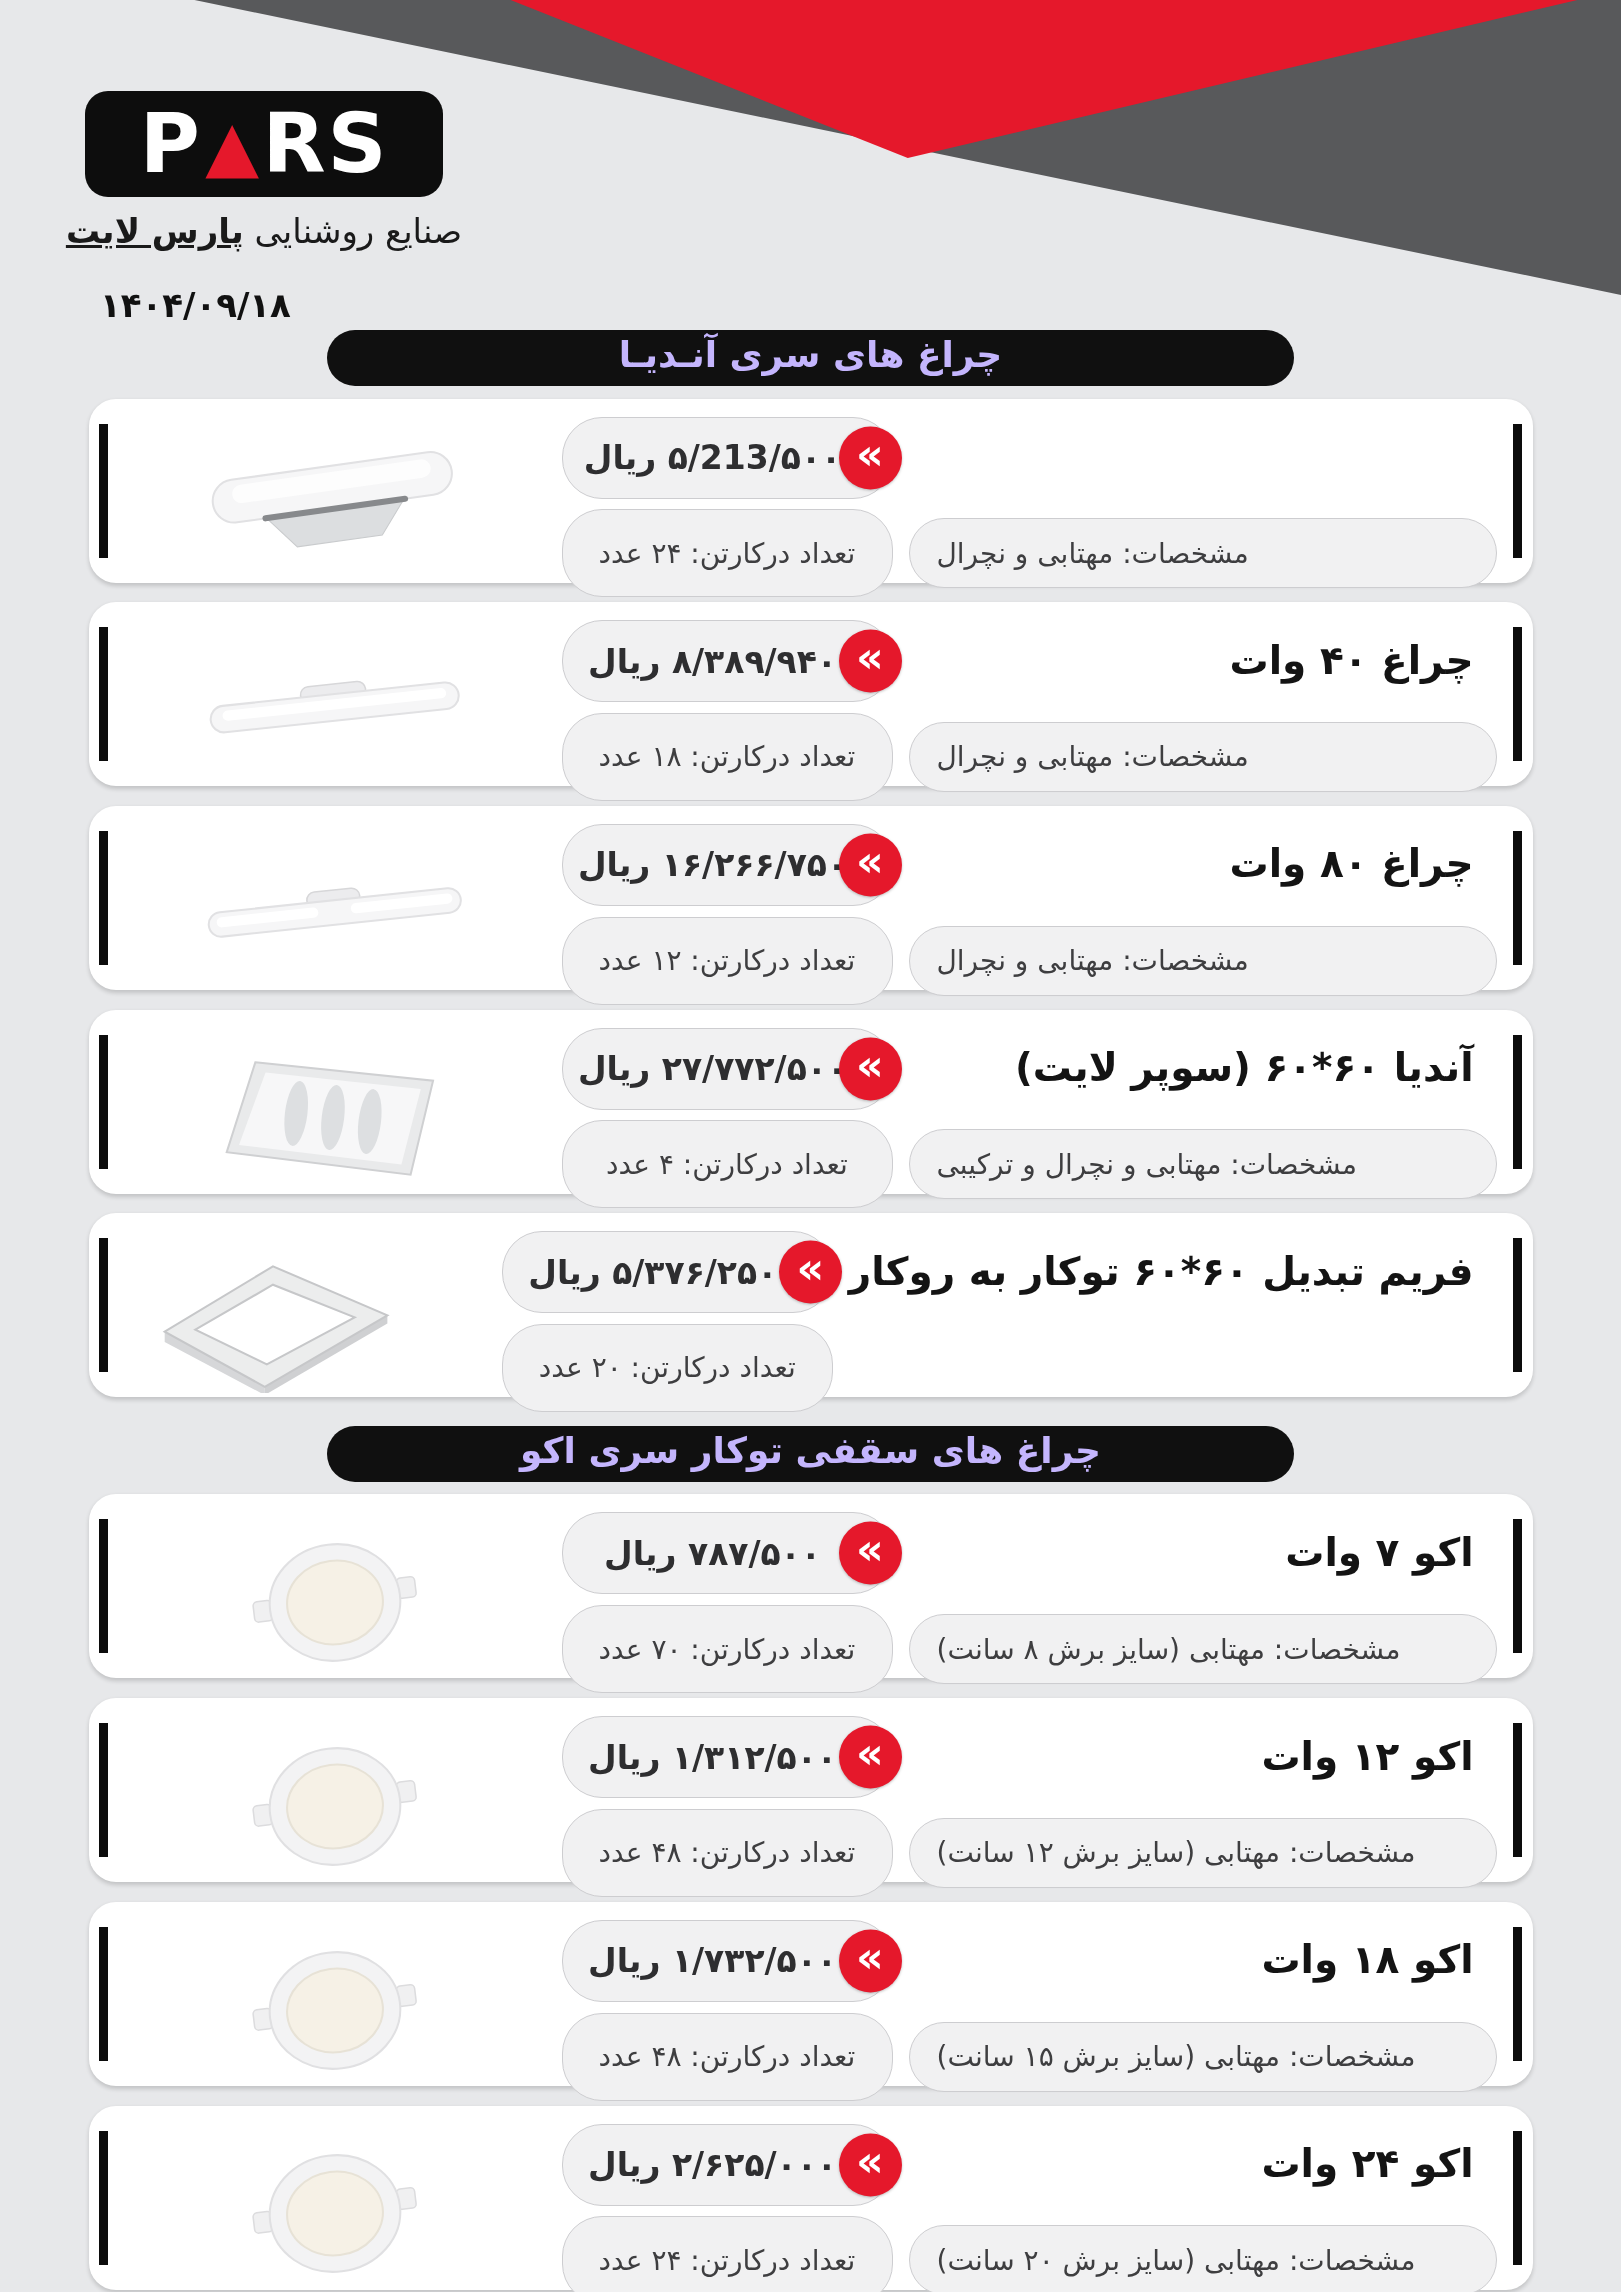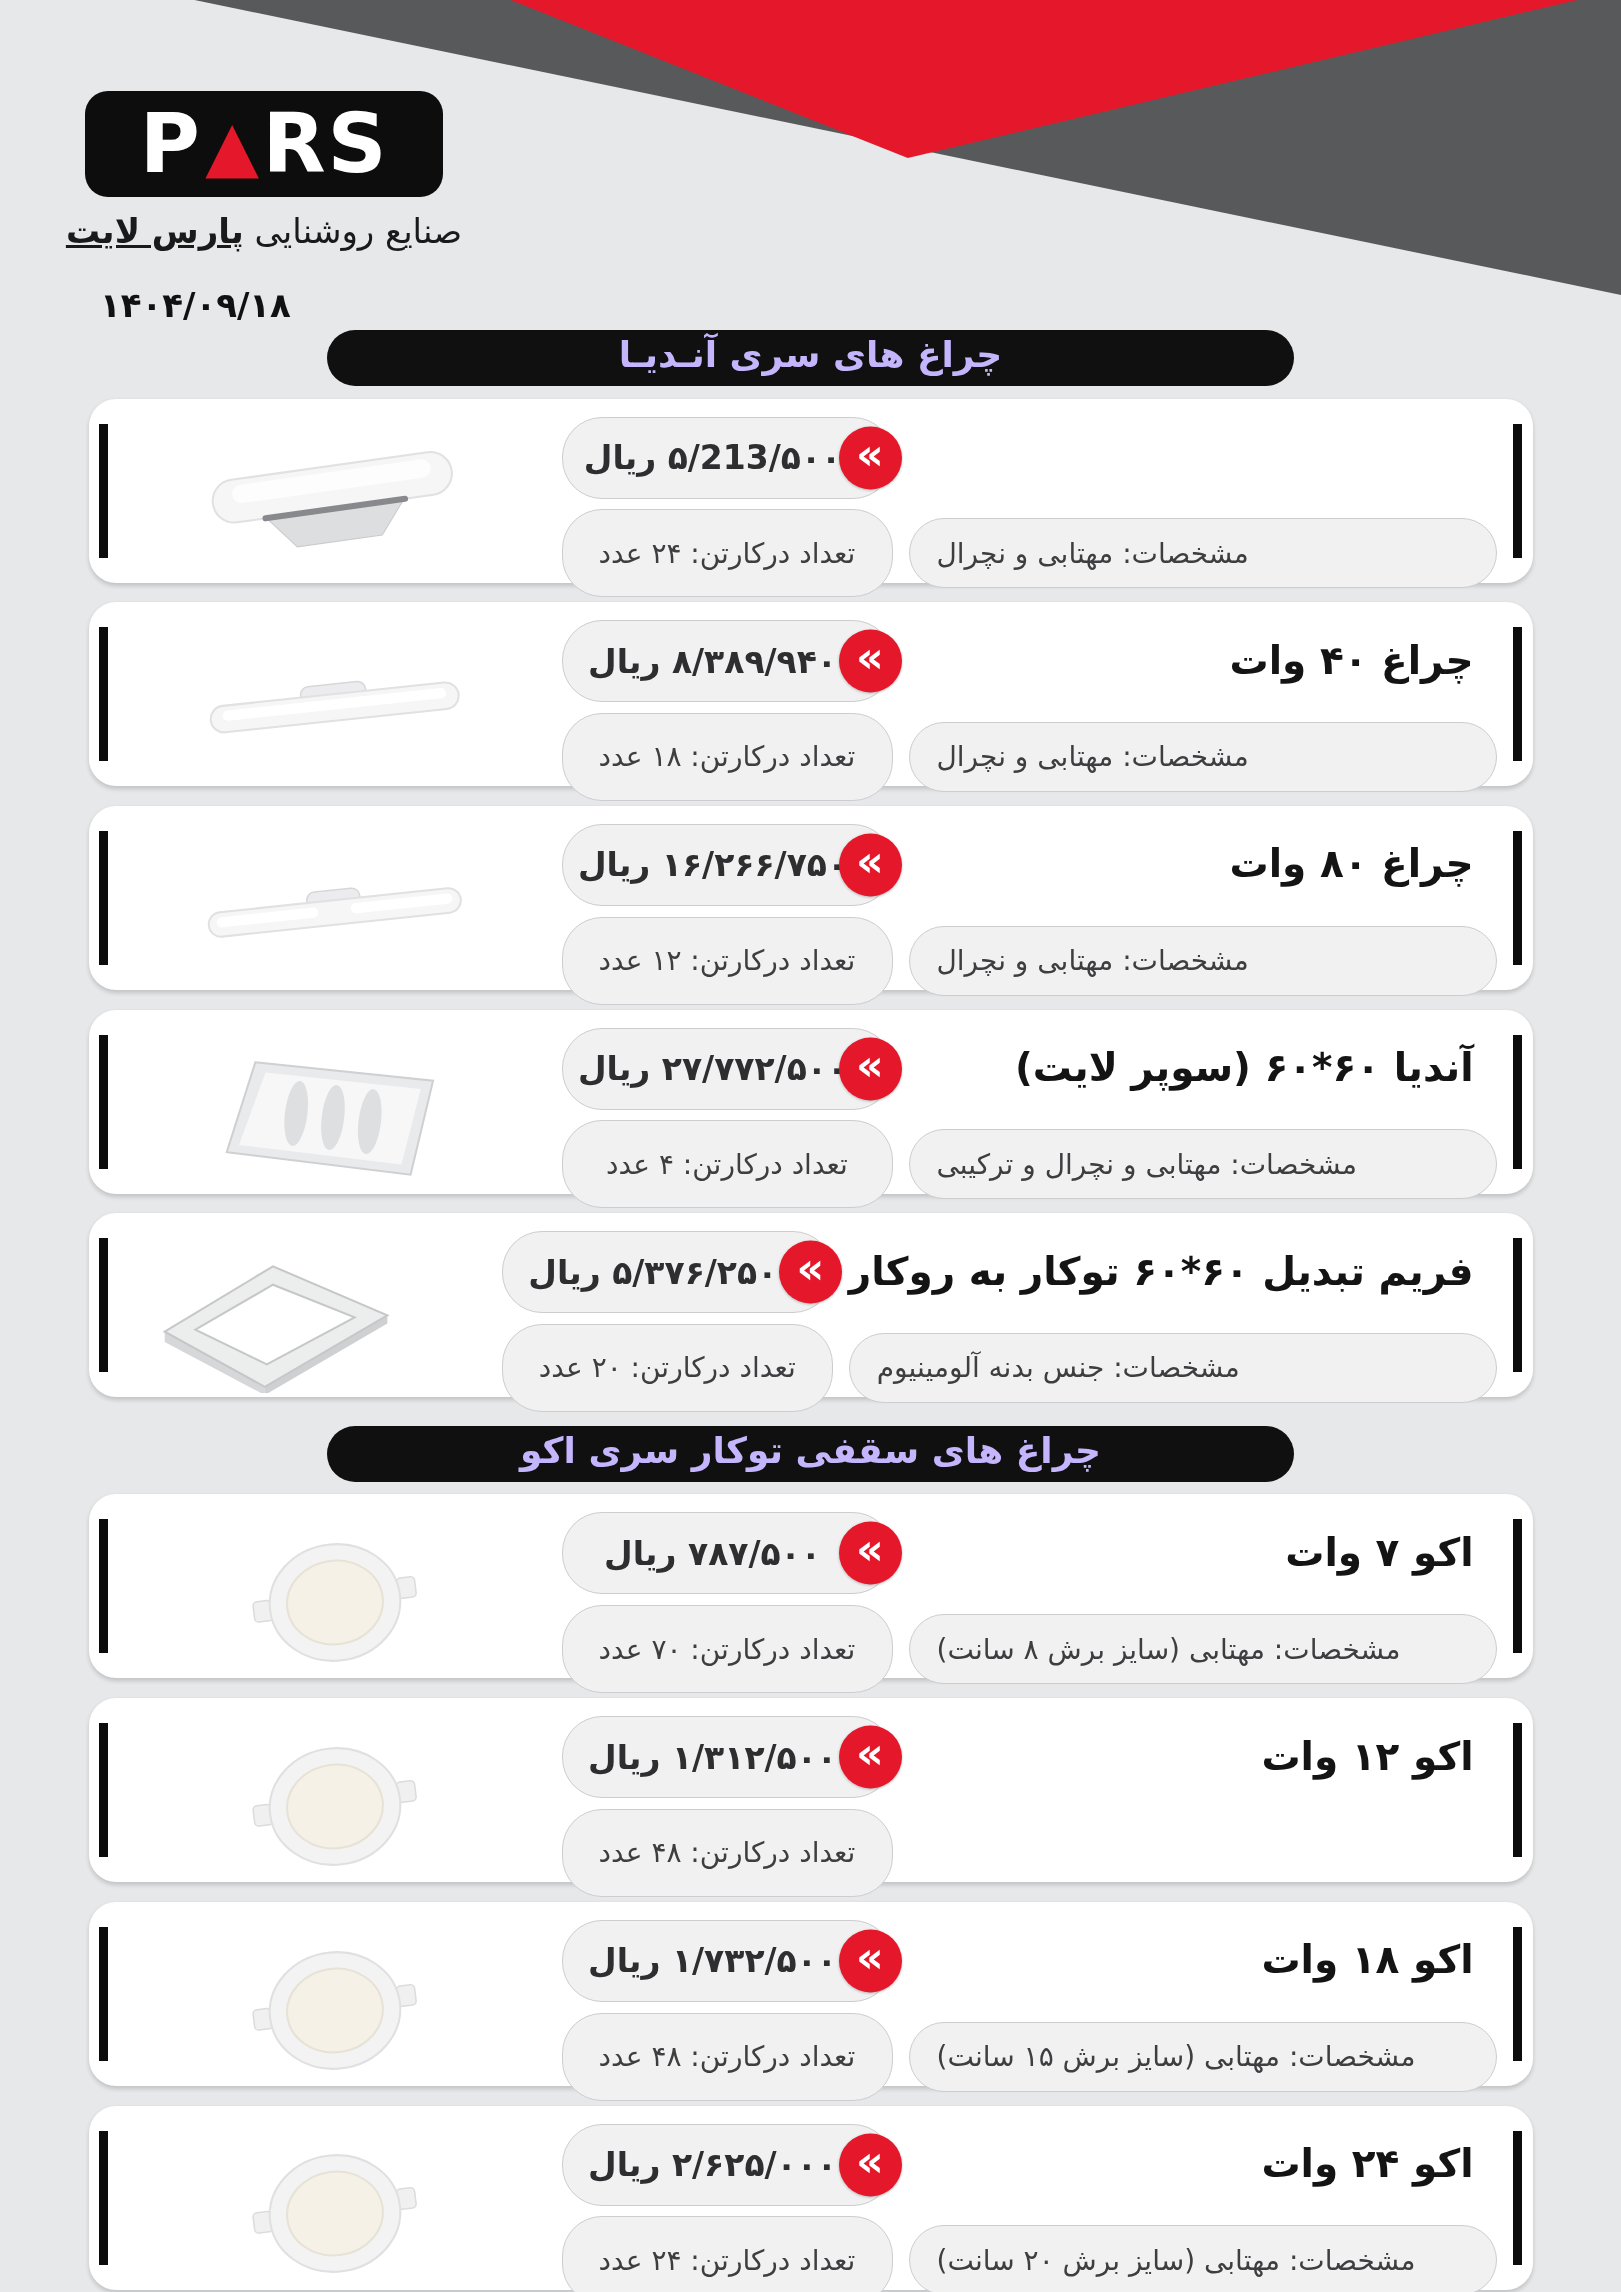--- a/index.html
+++ b/index.html
@@ -182,21 +182,20 @@
   <div class="card">
     <div class="edge right"></div>
     <div class="edge left"></div>
     <div class="p-title">فریم تبدیل ۶۰*۶۰ توکار به روکار</div>
     <div class="price-wrap">
       <div class="pill price-pill">۵/۳۷۶/۲۵۰ ریال</div>
       <div class="chevron-circle">
               <span>«</span>
             </div>
     </div>
-    <div class="pill specs-pill">مشخصات: جنس بدنه آلومینیوم</div>
     <div class="pill carton-pill">تعداد درکارتن: ۲۰ عدد</div>
     <div class="p-image">
             <svg viewBox="0 0 260 140">
               <path d="M22 80 L120 134 L120 142 L22 90 Z" fill="#d6d7d9"></path>
               <path d="M240 64 L120 134 L120 142 L240 72 Z" fill="#cfd0d2"></path>
               <path fill-rule="evenodd" d="M22 80 L128 16 L240 64 L120 134 Z M52 78 L128 34 L208 66 L122 112 Z" fill="#eceded" stroke="#c6c7c9" stroke-width="2"></path>
             </svg>
           </div>
   </div>
 </div>
@@ -234,20 +233,21 @@
   <div class="card">
     <div class="edge right"></div>
     <div class="edge left"></div>
     <div class="p-title">اکو ۱۲ وات</div>
     <div class="price-wrap">
       <div class="pill price-pill">۱/۳۱۲/۵۰۰ ریال</div>
       <div class="chevron-circle">
               <span>«</span>
             </div>
     </div>
+    <div class="pill specs-pill">مشخصات: مهتابی (سایز برش ۱۲ سانت)</div>
     <div class="pill carton-pill">تعداد درکارتن: ۴۸ عدد</div>
     <div class="p-image">
             <svg viewBox="0 0 260 140">
               <g transform="rotate(-7 130 70)">
                 <rect x="50" y="60" width="18" height="20" rx="4" fill="#f0f0f1" stroke="#dcdcde" stroke-width="1.5"></rect>
                 <rect x="192" y="54" width="18" height="20" rx="4" fill="#f0f0f1" stroke="#dcdcde" stroke-width="1.5"></rect>
                 <ellipse cx="130" cy="70" rx="64" ry="57" fill="#f3f3f4" stroke="#e0e0e2" stroke-width="2"></ellipse>
                 <ellipse cx="130" cy="70" rx="47" ry="41" fill="#f6f1e6" stroke="#e7e2d6" stroke-width="2"></ellipse>
               </g>
             </svg>

